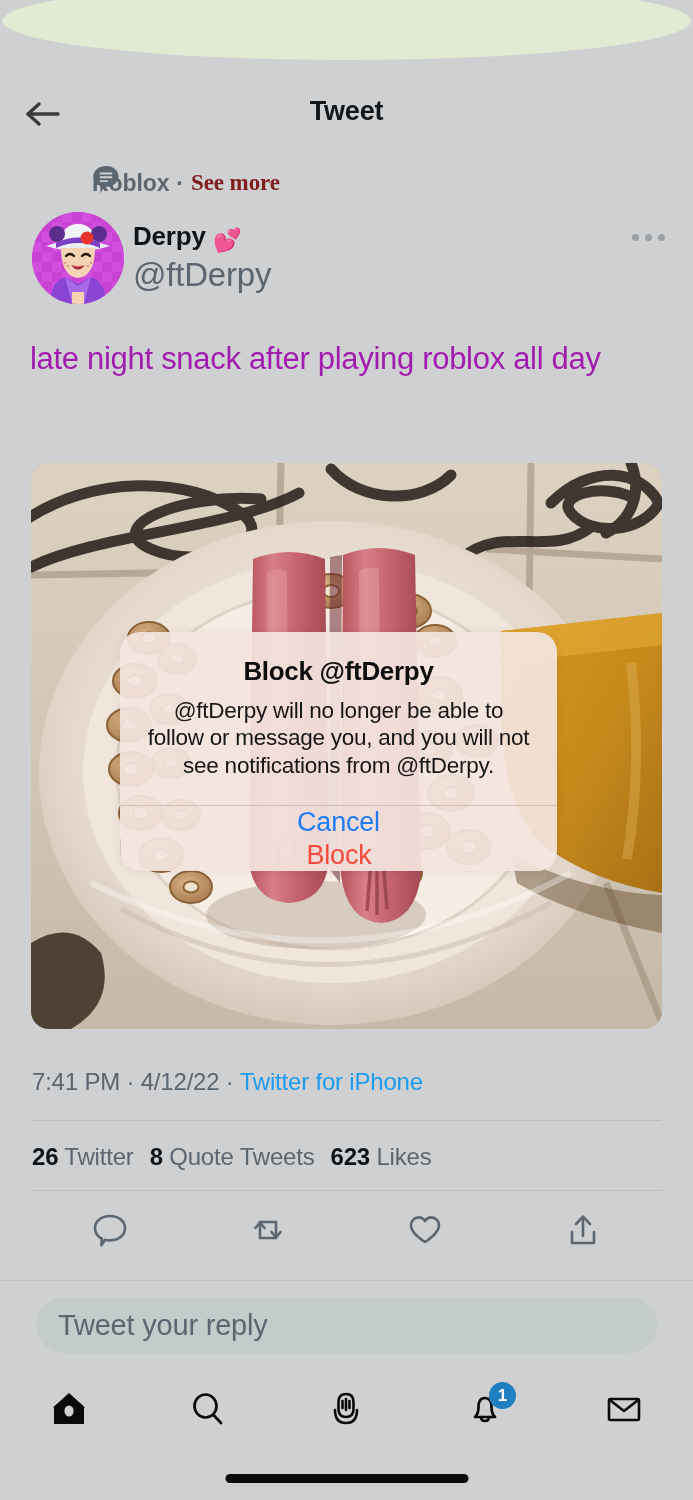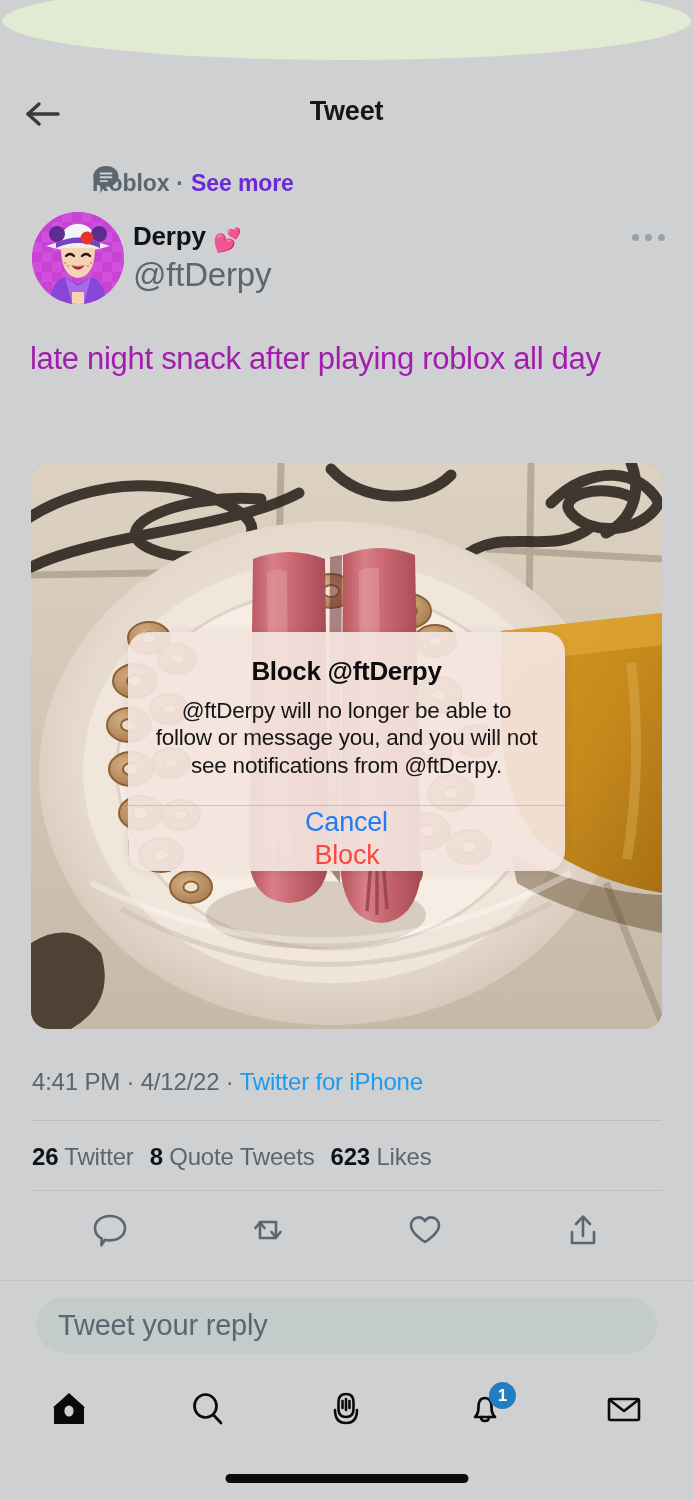--- a/index.html
+++ b/index.html
@@ -49,21 +49,21 @@
     display: flex; align-items: center;
     padding-left: 92px;
     font-size: 23px;
   }
   .topic-icon {
     position: absolute; left: 92px; top: 2px;
     width: 28px; height: 30px;
   }
   .topic-name { color: #5c6670; font-weight: bold; letter-spacing: -0.1px; }
   .topic-dot { color: #5c6670; margin: 0 7px; font-weight: bold; }
-  .topic-seemore { color: #6d28d9; font-weight: bold; letter-spacing: -0.1px; }
+  .topic-seemore { color: #7f1d1d; font-weight: bold; letter-spacing: -0.1px; font-family: Liberation Serif, serif; }
 
   
   .author-row {
     position: absolute; left: 0; top: 208px;
     width: 693px; height: 100px;
   }
   .avatar {
     position: absolute; left: 32px; top: 4px;
     width: 92px; height: 92px;
     border-radius: 50%;
@@ -181,21 +181,21 @@
     top: 1474px; width: 243px; height: 9px;
     background: #0b0b0b; border-radius: 5px;
   }
 
   
   .dialog-layer {
     position: absolute; left: 0; top: 0; width: 693px; height: 1500px;
     pointer-events: none;
   }
   .dialog {
-    position: absolute; left: 128px; top: 632px;
+    position: absolute; left: 120px; top: 632px;
     width: 437px;
     background: rgba(243,228,223,0.93);
     border-radius: 20px;
     overflow: hidden;
     pointer-events: auto;
     box-shadow: 0 1px 10px rgba(60,40,35,0.10);
   }
   .dialog-body { padding: 24px 26px 26px; text-align: center; }
   .dialog-title {
     font-size: 26px; font-weight: bold; color: #0d0d0d;
@@ -499,21 +499,21 @@
       <path d="M600 200 Q612 300 596 396" stroke="#e2b35a" stroke-width="10" fill="none" opacity="0.4"></path>
 
       <path d="M480 392 Q560 430 631 432 L631 470 Q540 452 486 420 Z" fill="#5d4221" opacity="0.45"></path>
 
       <path d="M60 420 Q300 540 540 410" stroke="#ffffff" stroke-width="6" fill="none" opacity="0.35"></path>
       <path d="M90 446 Q300 560 520 440" stroke="#c9bbab" stroke-width="5" fill="none" opacity="0.5"></path>
     </svg>
   </div>
 
   <div class="meta-row">
-    <span>4:41 PM</span><span> · </span><span>4/12/22</span><span> · </span><span class="src">Twitter for iPhone</span>
+    <span>7:41 PM</span><span> · </span><span>4/12/22</span><span> · </span><span class="src">Twitter for iPhone</span>
   </div>
 
   <div class="divider div-1"></div>
 
   <div class="stats-row">
     <span class="grp"><b>26</b> <span>Twitter</span></span><span class="grp"><b>8</b> <span>Quote Tweets</span></span><span class="grp"><b>623</b> <span>Likes</span></span>
   </div>
 
   <div class="divider div-2"></div>
 

